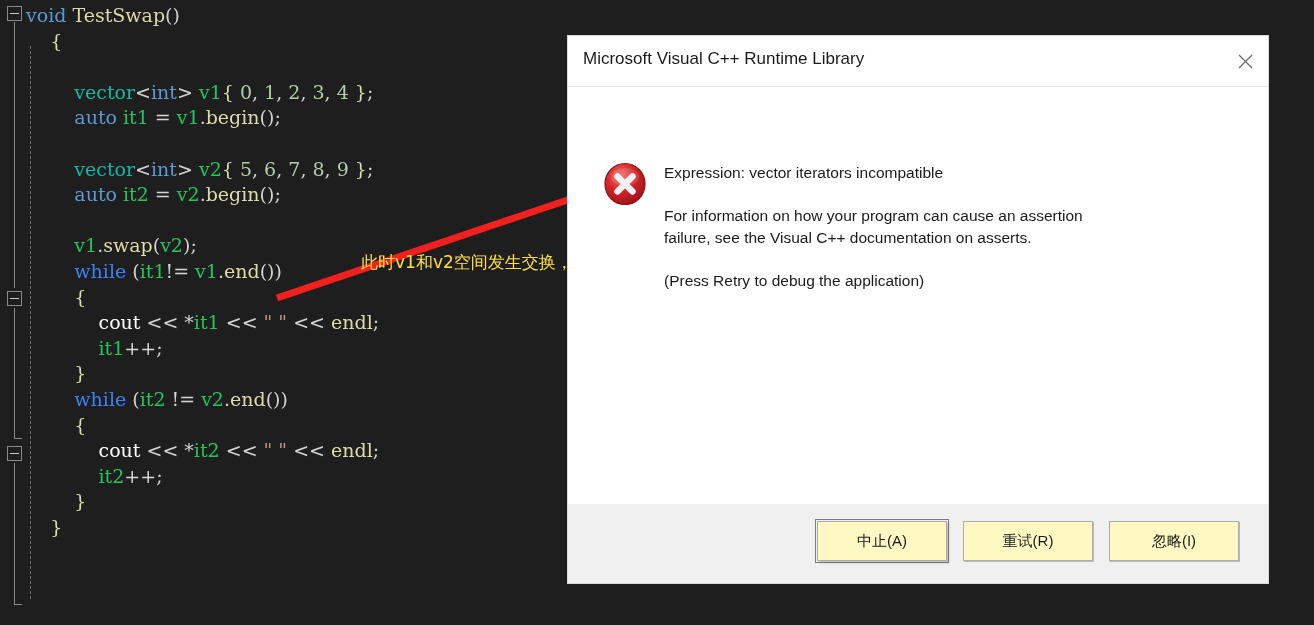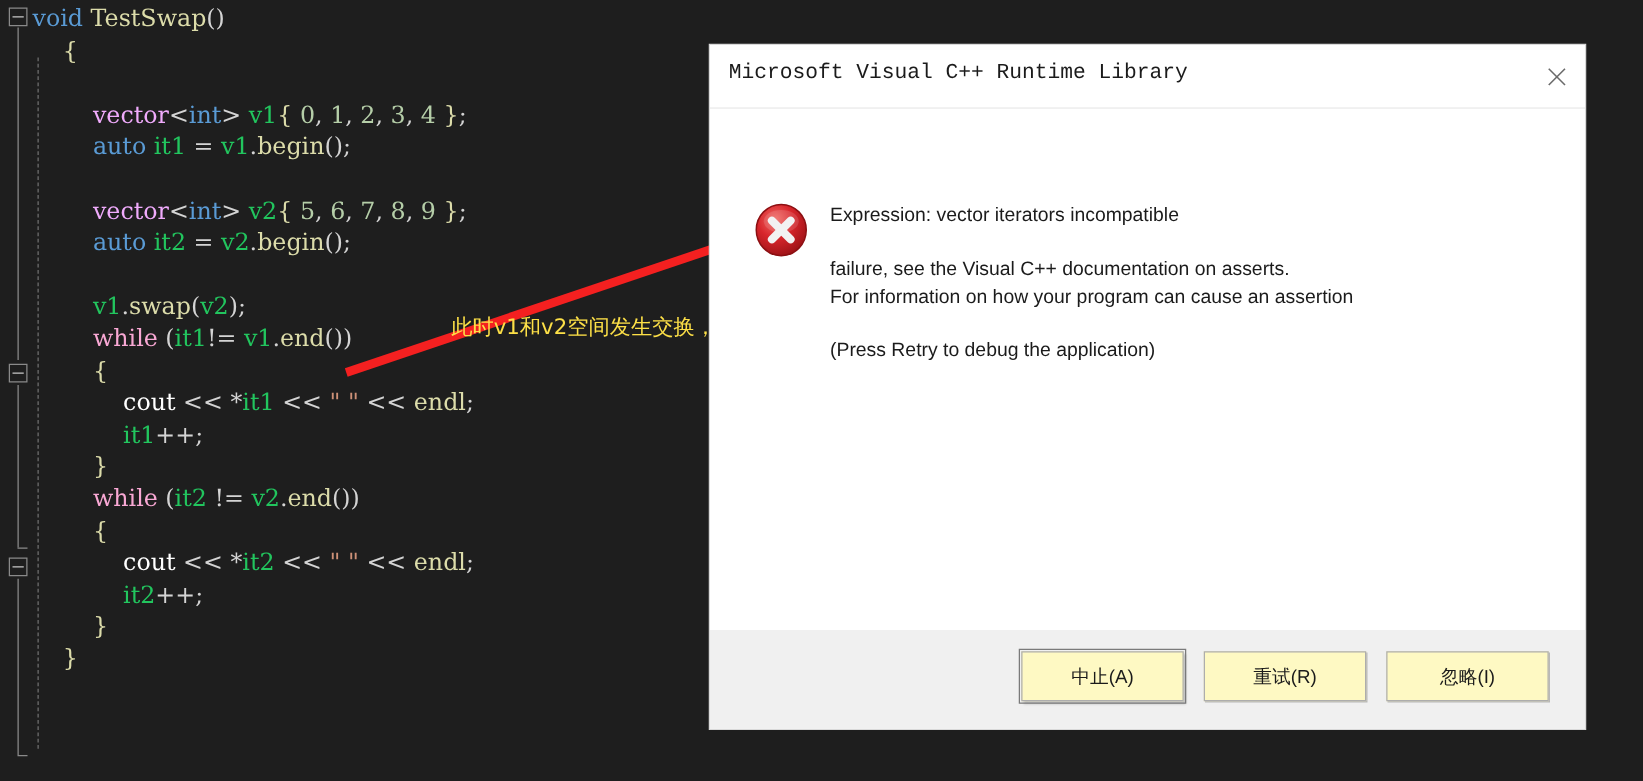--- a/index.html
+++ b/index.html
@@ -20,22 +20,22 @@
     position:absolute;left:0;top:0;
     font-family:"DejaVu Serif", serif;
     font-size:19px;
     line-height:25.6px;
     white-space:pre;
   }
   .line{height:25.6px;white-space:pre;}
 
   
   .kw   {color:#5a9bd5;}   
-  .kw2  {color:#f9a8d4;}   
-  .type {color:#f0abfc;}   
+  .kw2  {color:#3b82f6;}   
+  .type {color:#14b8a6;}   
   .fn   {color:#dcdcaa;}   
   .var  {color:#22c55e;}   
   .num  {color:#b5cea8;}   
   .punc {color:#d4d4d4;}
   .str  {color:#ce9178;}   
   .plain{color:#ffffff;}
   .brace{color:#dcdcaa;}
 
   
   .gutter-box{
@@ -81,21 +81,21 @@
   }
   #dialog-titlebar{
     height:51px;width:100%;
     border-bottom:1px solid #e5e5e5;
     position:relative;
     box-sizing:border-box;
   }
   #dialog-title{
     position:absolute;left:15px;top:13px;
     font-size:17px;color:#1b1b1b;
-    font-family:Liberation Mono, monospace;
+    font-family:Liberation Sans, sans-serif;
     white-space:nowrap;
   }
   #dialog-close{
     position:absolute;right:0;top:0;width:46px;height:50px;
     display:flex;align-items:center;justify-content:center;
   }
   #dialog-close svg{display:block;}
 
   #dialog-body{
     position:absolute;left:0;top:51px;right:0;bottom:78px;
@@ -198,22 +198,22 @@
         <g stroke="#f2f2f2" stroke-width="6.4" stroke-linecap="round">
           <line x1="14.5" y1="14.5" x2="29.5" y2="29.5"></line>
           <line x1="29.5" y1="14.5" x2="14.5" y2="29.5"></line>
         </g>
       </svg>
     </div>
 
     <div id="msg-block">
       <div class="para">Expression: vector iterators incompatible</div>
       <div class="para">
+        <div class="l">For information on how your program can cause an assertion</div>
         <div class="l">failure, see the Visual C++ documentation on asserts.</div>
-        <div class="l">For information on how your program can cause an assertion</div>
       </div>
       <div>(Press Retry to debug the application)</div>
     </div>
   </div>
 
   <div id="dialog-footer">
     <div class="dlg-btn default" id="btn-abort">中止(A)</div>
     <div class="dlg-btn" id="btn-retry">重试(R)</div>
     <div class="dlg-btn" id="btn-ignore">忽略(I)</div>
   </div>

